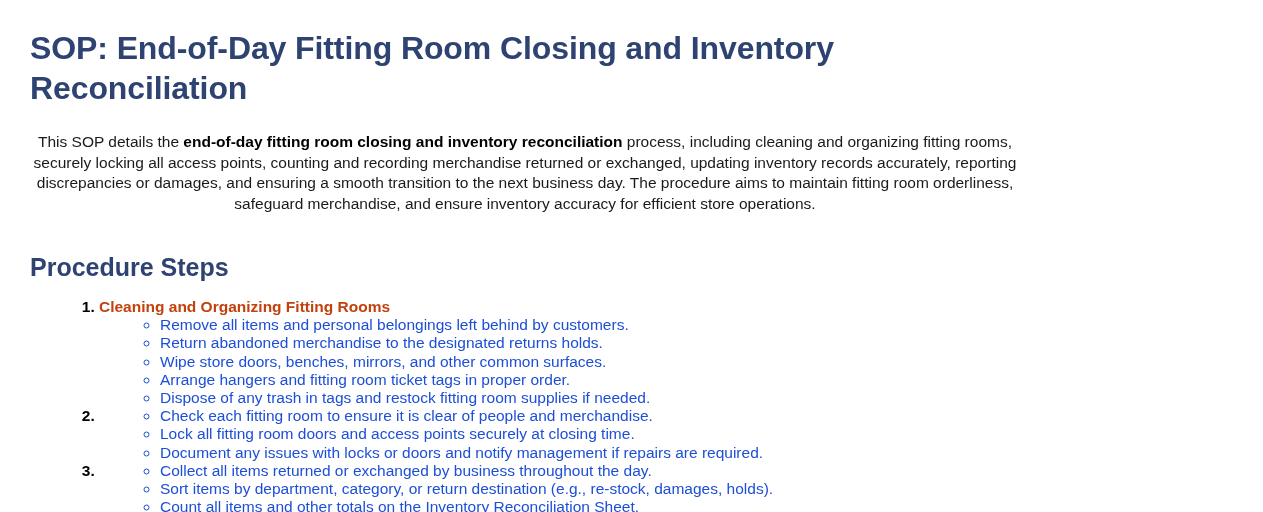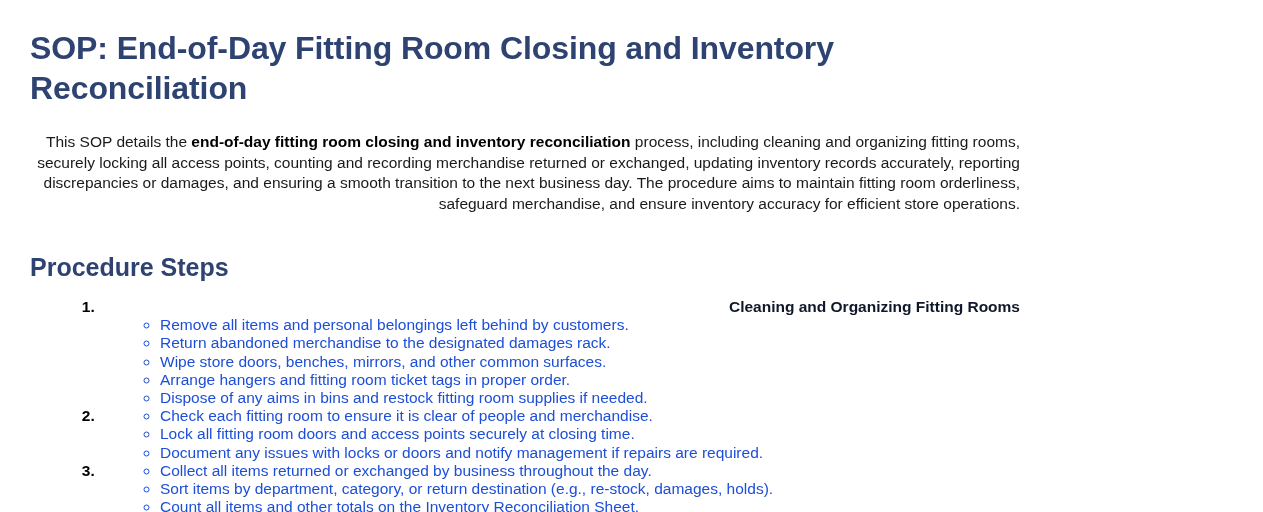--- a/index.html
+++ b/index.html
@@ -28,21 +28,21 @@
     line-height: 40px;
     letter-spacing: -0.1px;
   }
   p.intro {
     font-size: 15.5px;
     line-height: 20.5px;
     margin: 0;
     padding-top: 24px;
     color: #1a1a1a;
     max-width: 1205px;
-    text-align: right;
+    text-align: center;
   }
   p.intro b {
     font-weight: bold;
     color: #000000;
   }
   h2.section-title {
     font-size: 25px;
     font-weight: bold;
     color: #2e4372;
     margin: 0;
@@ -57,25 +57,24 @@
     line-height: 18.2px;
     list-style-type: decimal;
   }
   ol.steps > li {
     font-weight: bold;
     padding: 0;
     margin: 0;
   }
   ol.steps > li > .step-label {
     font-weight: bold;
-    color: #0f172a;
+    color: #c2410c;
     font-size: 15.5px;
     line-height: 18.2px;
     display: block;
-    text-align: right;
   }
   ul.substeps {
     margin: 0;
     padding-left: 61px;
     list-style-type: circle;
     font-weight: normal;
   }
   ul.substeps > li {
     font-weight: normal;
     color: #1d4ed8;
@@ -98,24 +97,24 @@
   <p class="intro"><span>This SOP details the </span><b>end-of-day fitting room closing and inventory reconciliation</b><span> process, including cleaning and organizing fitting rooms, securely locking all access points, counting and recording merchandise returned or exchanged, updating inventory records accurately, reporting discrepancies or damages, and ensuring a smooth transition to the next business day. The procedure aims to maintain fitting room orderliness, safeguard merchandise, and ensure inventory accuracy for efficient store operations.</span></p>
 
   <h2 class="section-title">Procedure Steps</h2>
 
   <ol class="steps">
 
     <li>
       <span class="step-label">Cleaning and Organizing Fitting Rooms</span>
       <ul class="substeps">
         <li><span>Remove all items and personal belongings left behind by customers.</span></li>
-        <li><span>Return abandoned merchandise to the designated damages rack.</span></li>
+        <li><span>Return abandoned merchandise to the designated returns holds.</span></li>
         <li><span>Wipe store doors, benches, mirrors, and other common surfaces.</span></li>
         <li><span>Arrange hangers and fitting room ticket tags in proper order.</span></li>
-        <li><span>Dispose of any aims in bins and restock fitting room supplies if needed.</span></li>
+        <li><span>Dispose of any trash in tags and restock fitting room supplies if needed.</span></li>
       </ul>
     </li>
 
     <li>
       <ul class="substeps">
         <li><span>Check each fitting room to ensure it is clear of people and merchandise.</span></li>
         <li><span>Lock all fitting room doors and access points securely at closing time.</span></li>
         <li><span>Document any issues with locks or doors and notify management if repairs are required.</span></li>
       </ul>
     </li>

